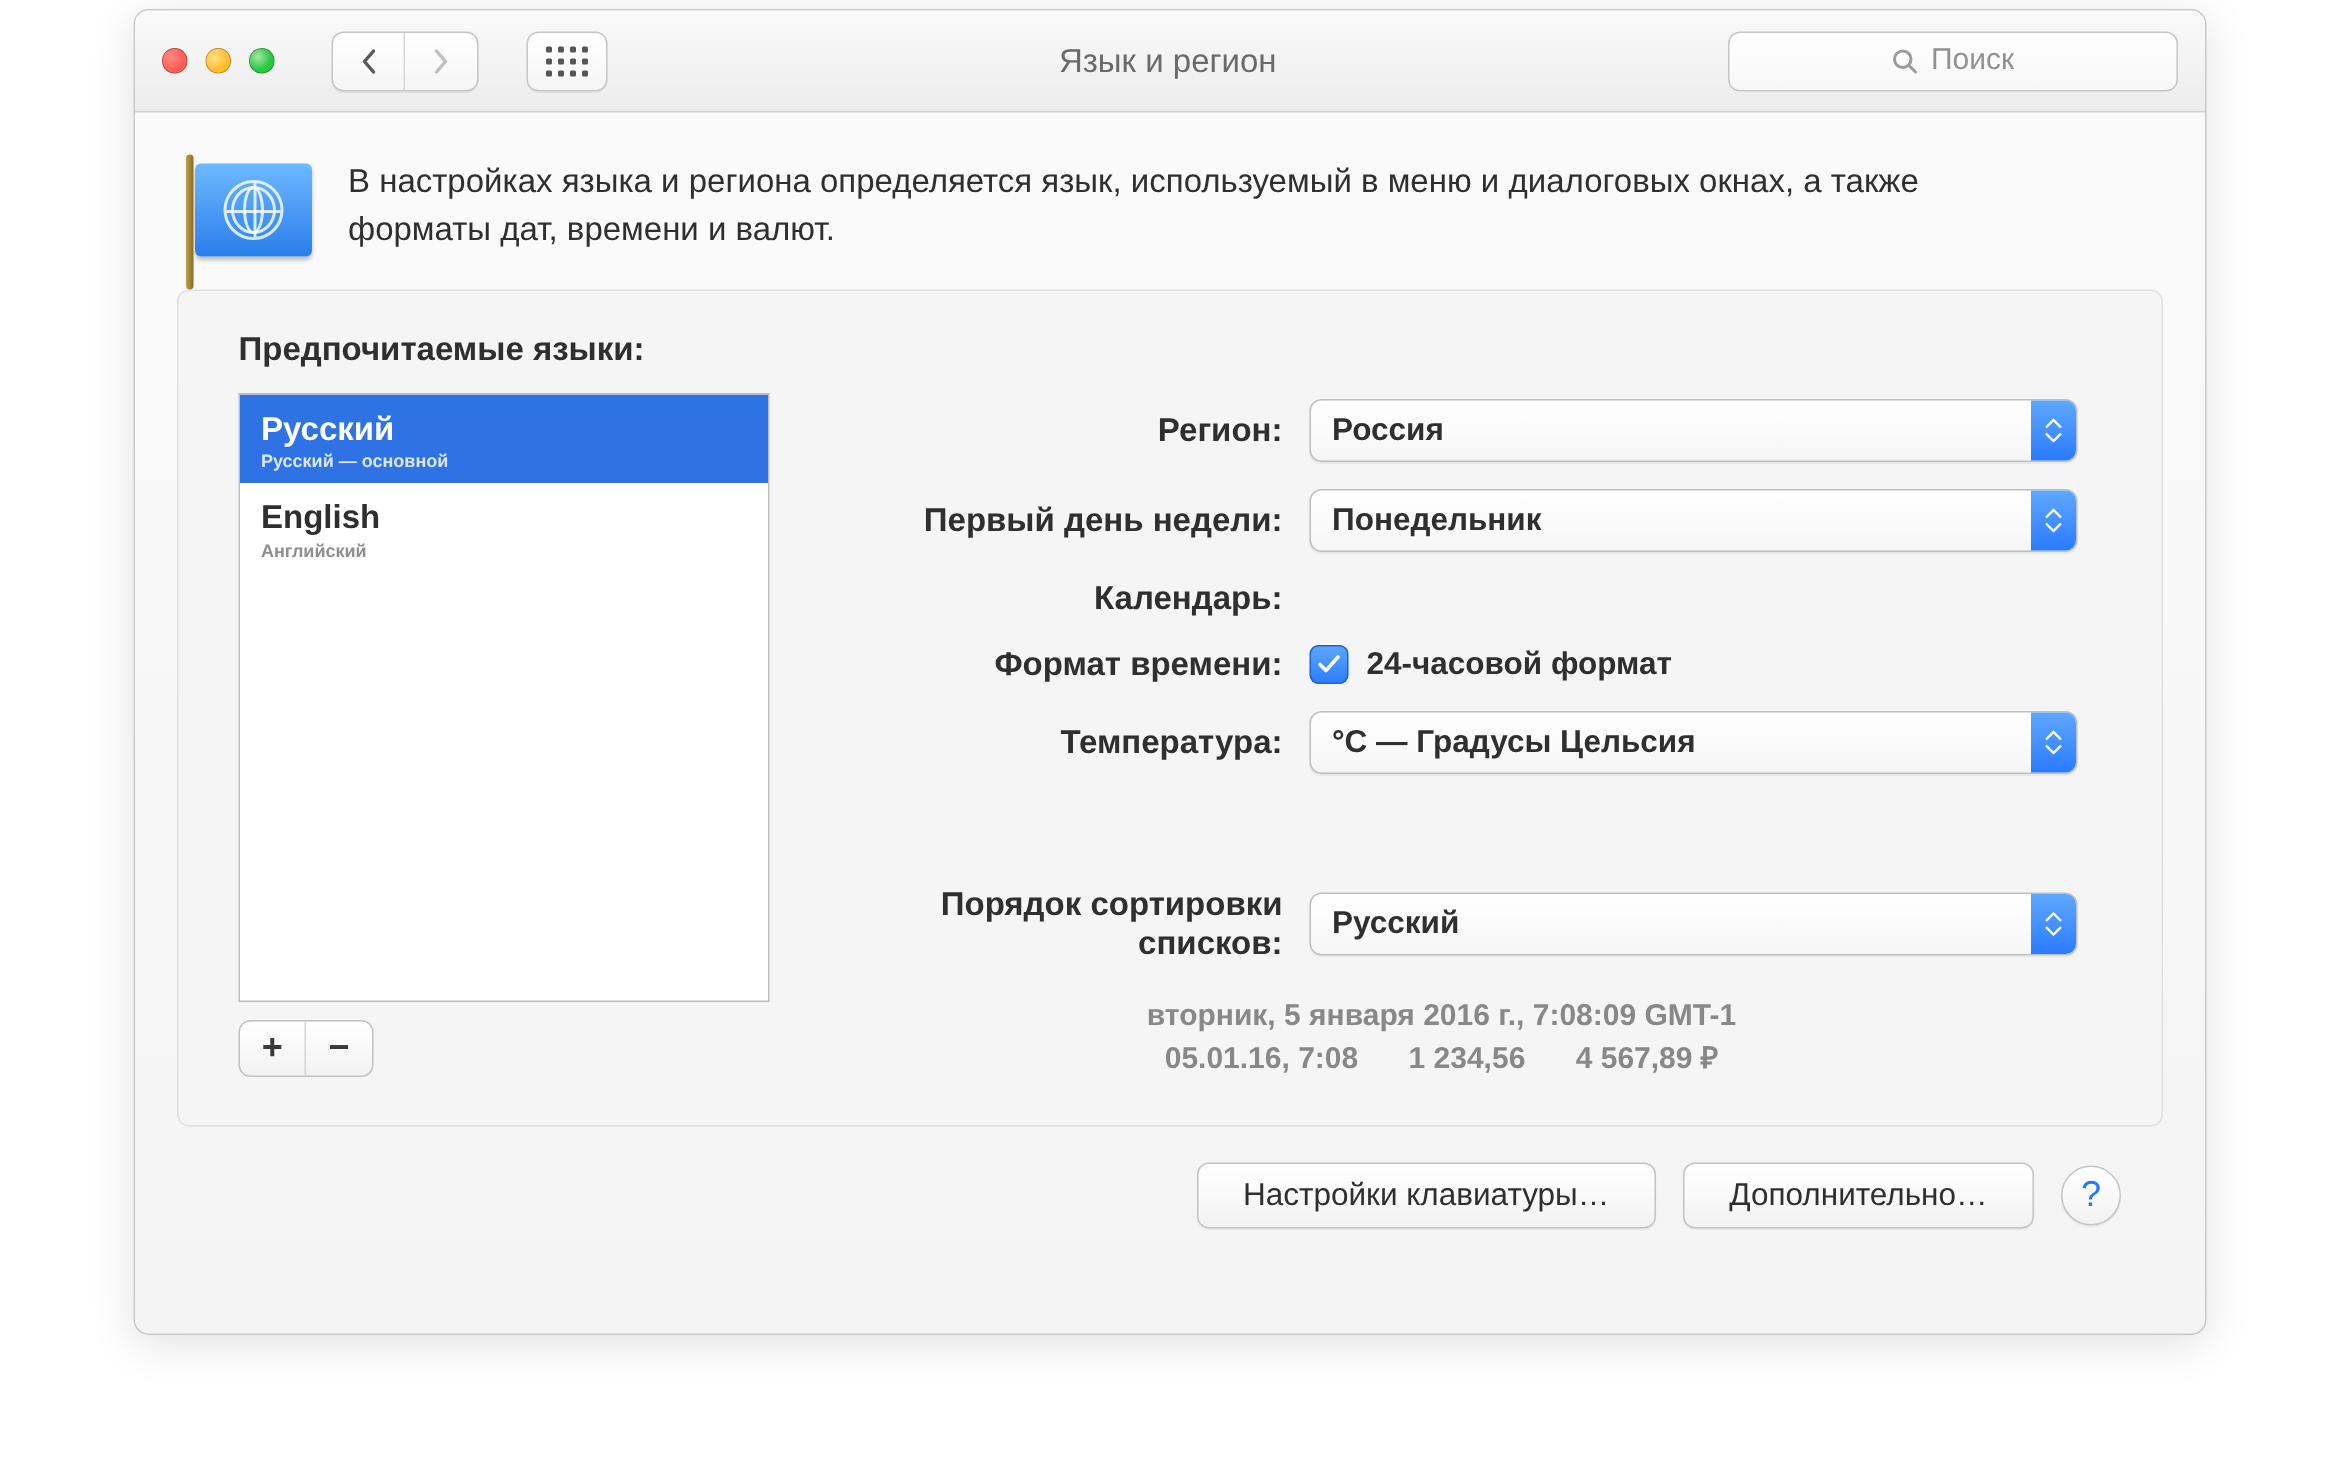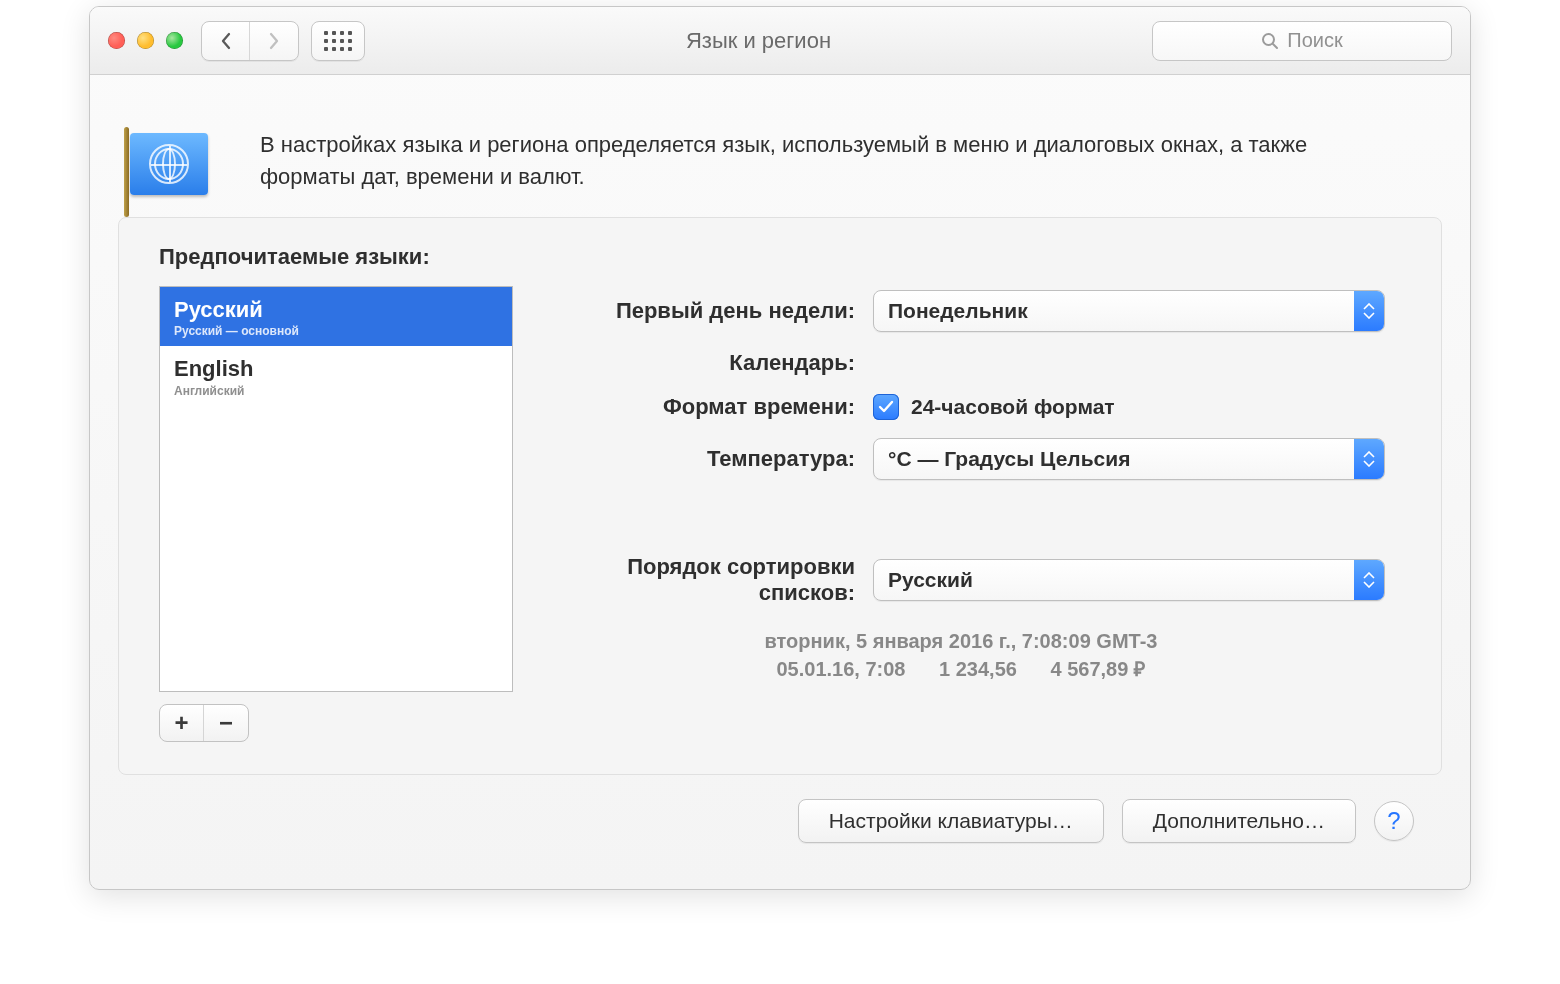--- a/index.html
+++ b/index.html
@@ -23,21 +23,21 @@
     box-shadow: 0 6px 30px rgba(0,0,0,0.12);
     overflow: hidden;
   }
   .titlebar {
     height: 68px;
     background: linear-gradient(to bottom, #fafafa 0, #ececec 100%);
     border-bottom: 1px solid #d0d0d0;
     display: flex;
     align-items: center;
     padding: 0 18px;
-    gap: 12px;
+    gap: 32px;
   }
   .traffic { display: flex; gap: 12px; margin-right: 6px; }
   .tlight { width: 17px; height: 17px; border-radius: 50%; }
   .tlight.red { background: radial-gradient(circle at 35% 35%, #ff8a80, #ff5f57 55%); box-shadow: 0 0 0 0.5px rgba(0,0,0,0.35) inset, 0 0.5px 0 rgba(255,255,255,0.5); }
   .tlight.yellow { background: radial-gradient(circle at 35% 35%, #ffe082, #ffbd2e 55%); box-shadow: 0 0 0 0.5px rgba(0,0,0,0.35) inset, 0 0.5px 0 rgba(255,255,255,0.5); }
   .tlight.green { background: radial-gradient(circle at 35% 35%, #a8e6a1, #28c840 55%); box-shadow: 0 0 0 0.5px rgba(0,0,0,0.35) inset, 0 0.5px 0 rgba(255,255,255,0.5); }
   .seg {
     display: inline-flex;
     border: 1px solid #c6c6c6;
     border-radius: 8px;
@@ -72,23 +72,22 @@
   }
   .search {
     width: 300px; height: 40px;
     border: 1px solid #c6c6c6; border-radius: 8px;
     background: linear-gradient(to bottom,#ffffff,#f7f7f7);
     display:flex; align-items:center; justify-content:center; gap:8px;
     color:#919191; font-size:20px;
     margin-left:auto;
   }
   .intro {
-    display:flex; align-items:flex-start; gap:52px;
+    display:flex; align-items:flex-start; gap:24px;
     padding: 30px 40px 22px 40px;
-    margin-top: 24px;
   }
   .flag {
     width: 78px; height: 62px; position: relative;
     background: linear-gradient(to bottom, #6db9ff 0, #2a7eea 100%);
     border-radius: 4px;
     margin-top:4px;
     box-shadow: 0 2px 3px rgba(0,0,0,0.25);
   }
   .flag::before {
     content:''; position:absolute; left:-6px; top:-6px; bottom:-22px; width:5px;
@@ -267,20 +266,34 @@
           </div>
         </div>
         <div class="add-remove">
           <div class="pm">+</div>
           <div class="pm">−</div>
         </div>
       </div>
 
       <div class="right-col">
         <div class="form-row">
+          <div class="form-label">Регион:</div>
+          <div class="popup">
+            <span>Россия</span>
+            <span class="stepper">
+              <svg width="12" height="7" viewBox="0 0 12 7">
+                  <path d="M1 6 L6 1 L11 6" stroke="#fff" stroke-width="1.6" fill="none"></path>
+                </svg>
+              <svg width="12" height="7" viewBox="0 0 12 7">
+                  <path d="M1 1 L6 6 L11 1" stroke="#fff" stroke-width="1.6" fill="none"></path>
+                </svg>
+            </span>
+          </div>
+        </div>
+        <div class="form-row">
           <div class="form-label">Первый день недели:</div>
           <div class="popup">
             <span>Понедельник</span>
             <span class="stepper">
               <svg width="12" height="7" viewBox="0 0 12 7">
                   <path d="M1 6 L6 1 L11 6" stroke="#fff" stroke-width="1.6" fill="none"></path>
                 </svg>
               <svg width="12" height="7" viewBox="0 0 12 7">
                   <path d="M1 1 L6 6 L11 1" stroke="#fff" stroke-width="1.6" fill="none"></path>
                 </svg>
@@ -322,21 +335,21 @@
               <svg width="12" height="7" viewBox="0 0 12 7">
                   <path d="M1 6 L6 1 L11 6" stroke="#fff" stroke-width="1.6" fill="none"></path>
                 </svg>
               <svg width="12" height="7" viewBox="0 0 12 7">
                   <path d="M1 1 L6 6 L11 1" stroke="#fff" stroke-width="1.6" fill="none"></path>
                 </svg>
             </span>
           </div>
         </div>
 
-        <div class="example">вторник, 5 января 2016 г., 7:08:09 GMT-3</div>
+        <div class="example">вторник, 5 января 2016 г., 7:08:09 GMT-1</div>
         <div class="example-line2">
           <span>05.01.16, 7:08</span>
           <span>1 234,56</span>
           <span>4 567,89 ₽</span>
         </div>
       </div>
     </div>
   </div>
 
   <div class="footer-btns">

